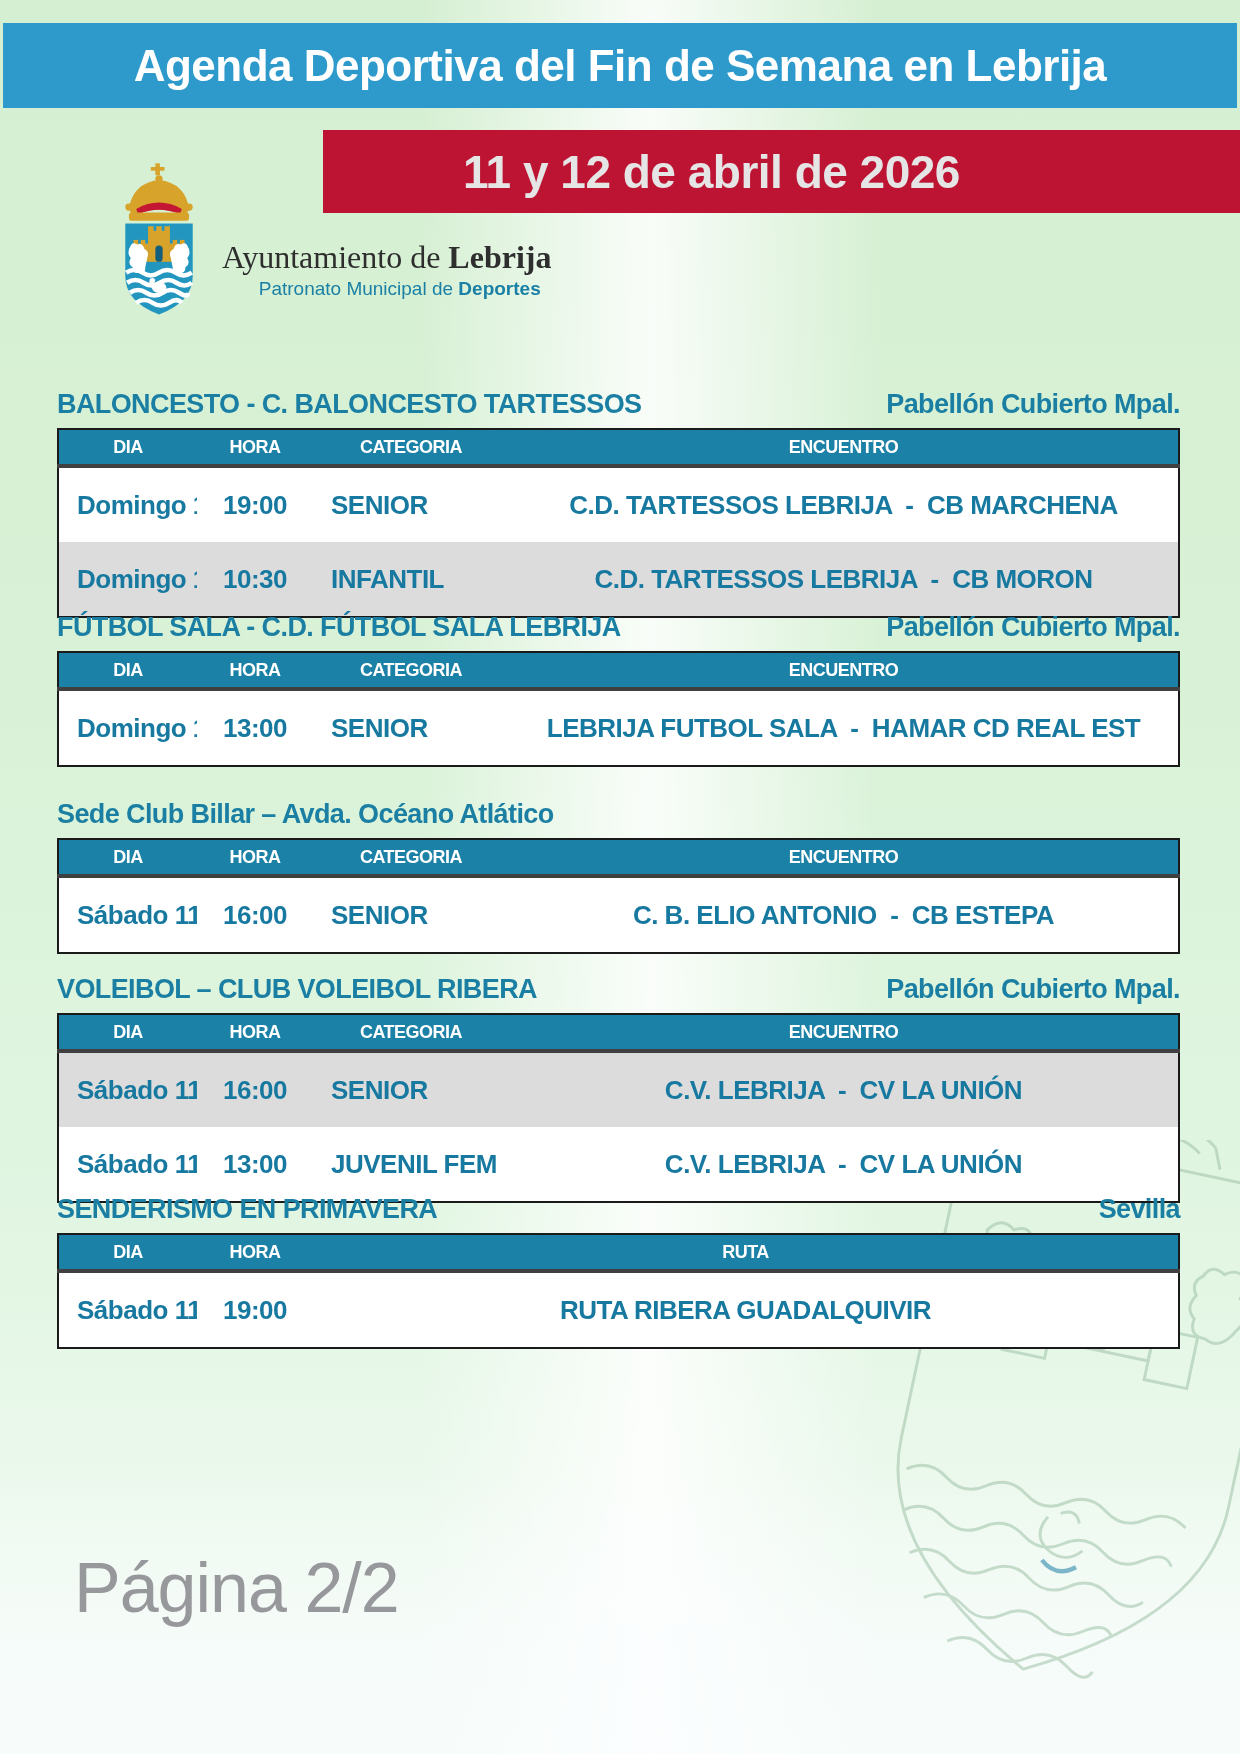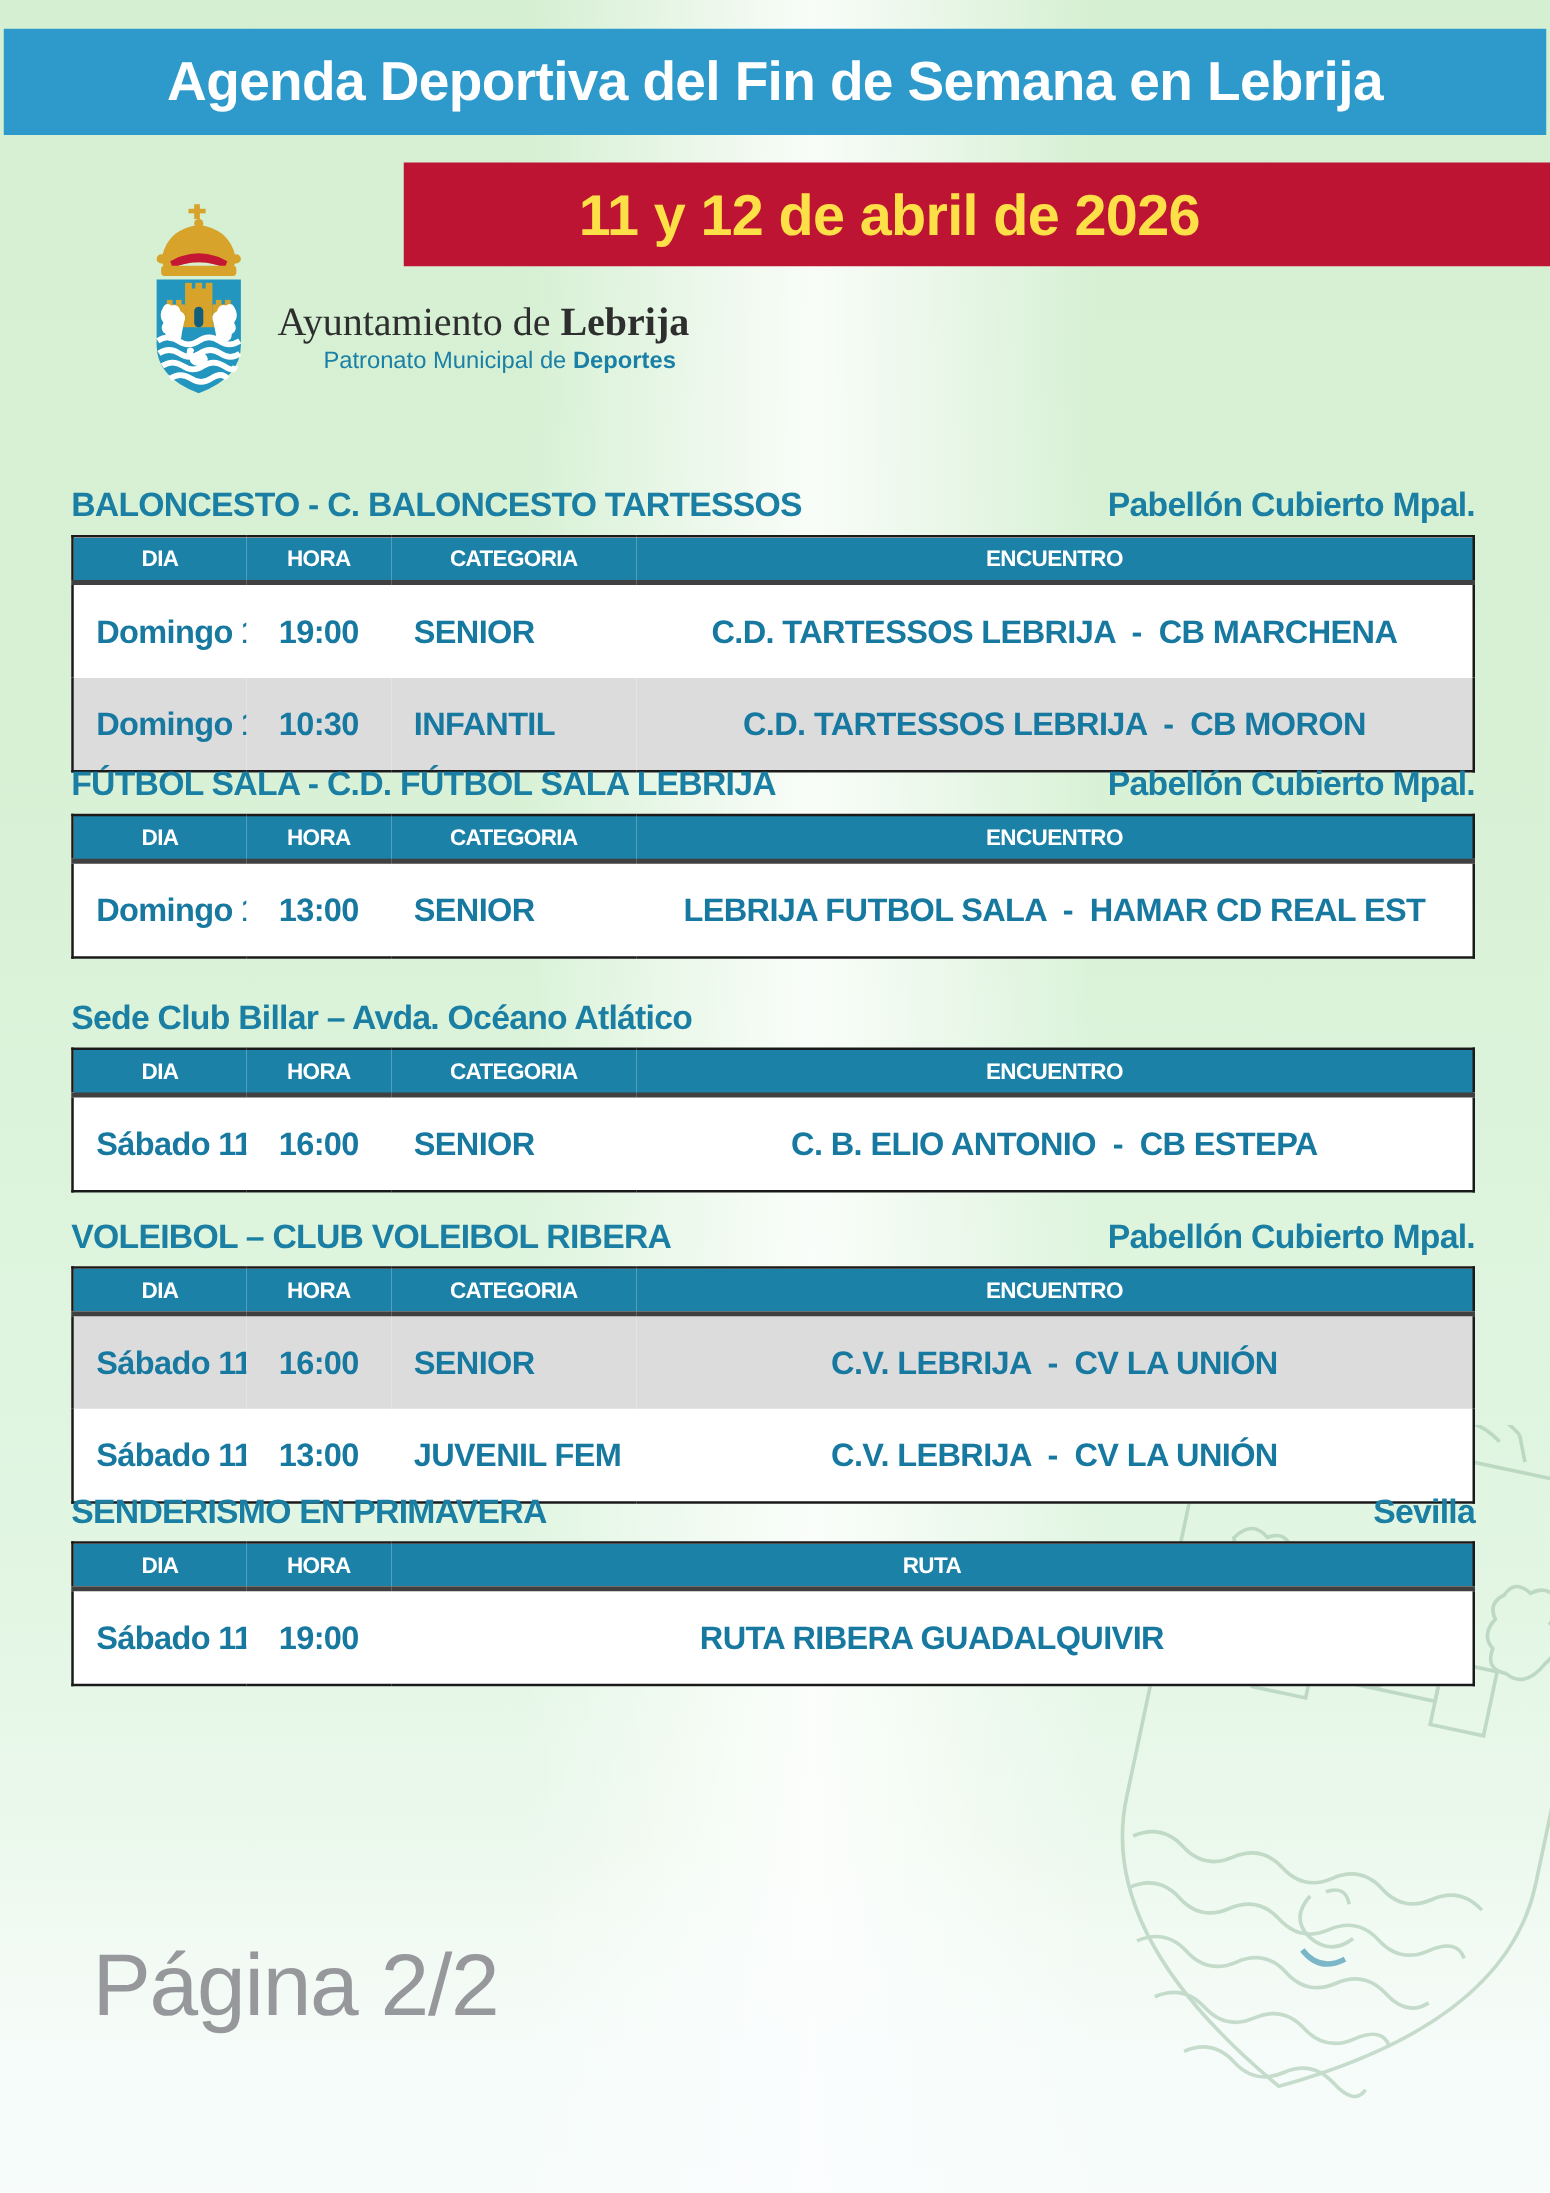--- a/index.html
+++ b/index.html
@@ -21,21 +21,21 @@
   }
   
   .banner-blue{
     position:absolute;left:3px;top:23px;width:1234px;height:85px;background:#2E9ACC;z-index:2;
     display:flex;align-items:center;justify-content:center;
     color:#fff;font-size:44px;font-weight:bold;letter-spacing:-0.5px;
   }
   .banner-red{
     position:absolute;left:323px;top:130px;width:917px;height:83px;background:#BE1434;z-index:2;
     display:flex;align-items:center;justify-content:center;padding-right:140px;box-sizing:border-box;
-    color:#fde047;font-size:46px;font-weight:bold;letter-spacing:-0.5px;
+    color:#e5e5e5;font-size:46px;font-weight:bold;letter-spacing:-0.5px;
   }
   
   .logo-block{position:absolute;left:118px;top:160px;z-index:2;display:flex;align-items:flex-end;}
   .crest{width:82px;height:158px;display:block;}
   .logo-text{margin-left:22px;margin-bottom:18px;}
   .org{font-family:"Liberation Serif","DejaVu Serif",serif;font-size:32px;color:#2e2e2e;white-space:pre;}
   .org .b{font-weight:bold;}
   .dept{font-size:19px;color:#1B80A5;text-align:center;padding-left:26px;margin-top:2px;white-space:pre;}
   .dept .b{font-weight:bold;}
   

